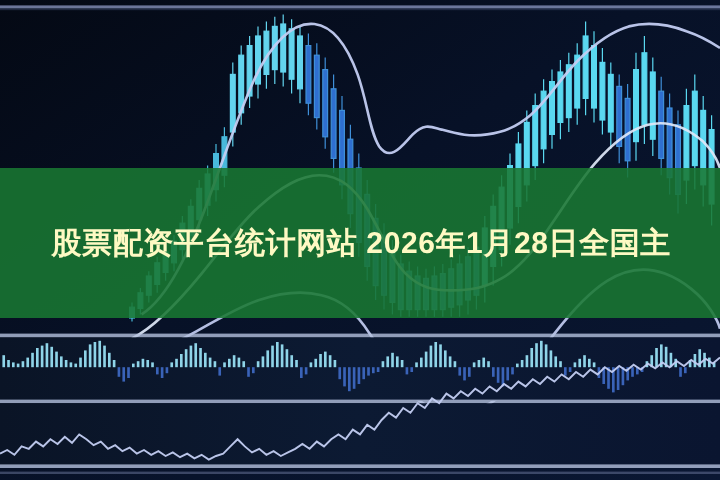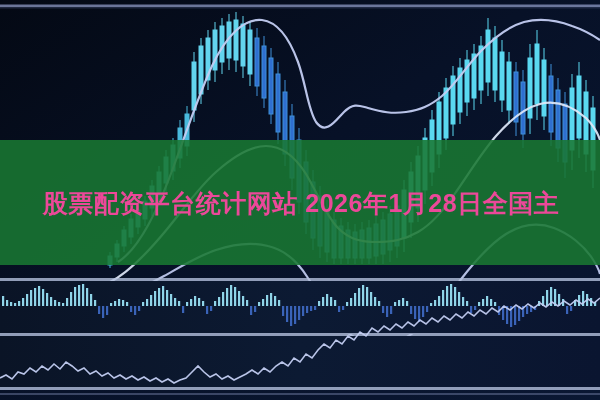--- a/index.html
+++ b/index.html
@@ -39,21 +39,21 @@
     height: 125px;
     background: rgba(25, 120, 50, 0.88);
     display: flex;
     flex-direction: column;
     align-items: center;
     justify-content: center;
     box-sizing: border-box;
     padding: 0 14px;
   }
   .title-line {
-    color: #ec4899;
+    color: #fef9c3;
     font-weight: bold;
     font-size: 25px;
     line-height: 40px;
     letter-spacing: 0.5px;
     white-space: nowrap;
     text-align: center;
   }
   .title-line-1 { margin-left: 2px; }
   .title-line-2 { margin-left: 0px; }
 </style>

